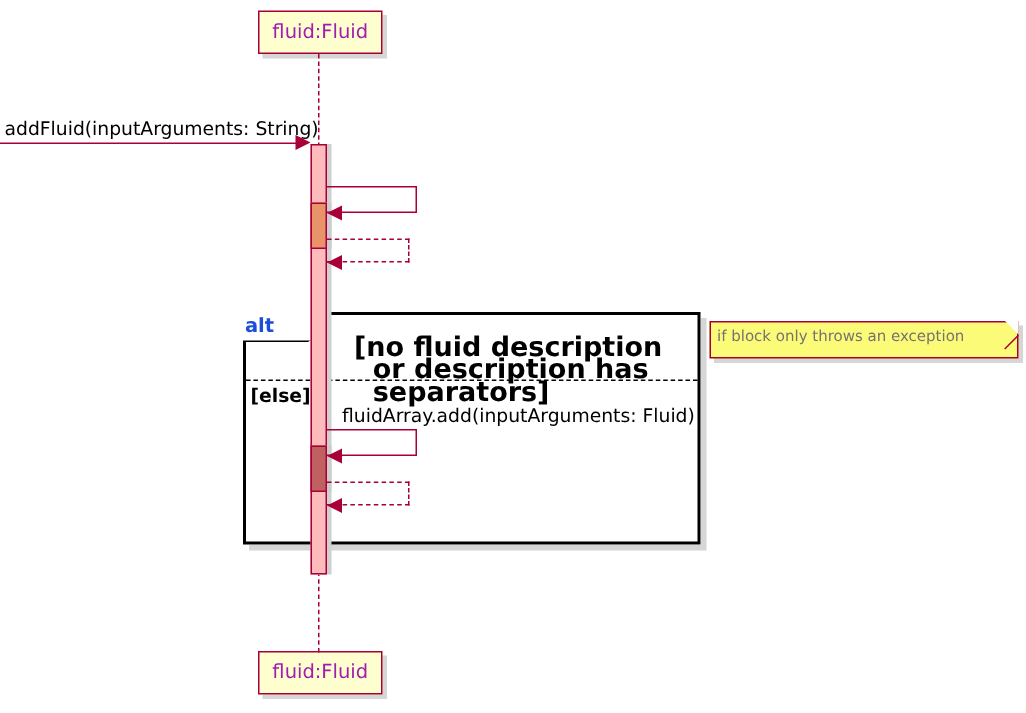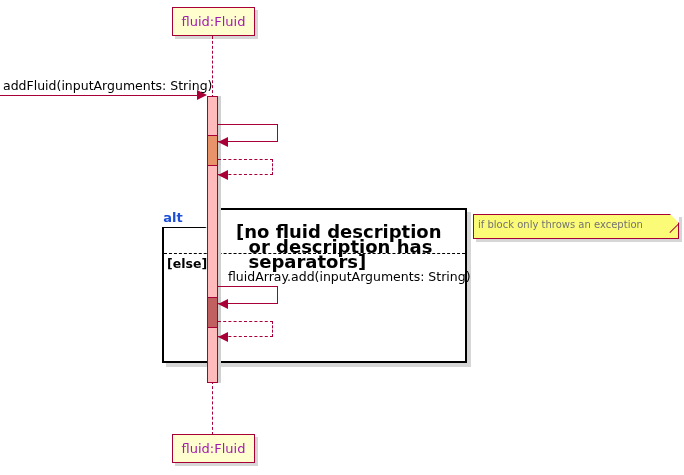--- a/index.html
+++ b/index.html
@@ -238,21 +238,21 @@
   <div id="found-message-arrow" class="arrowhead-right"></div>
   <div id="found-message-label" class="msg-label">addFluid(inputArguments: String)</div>
 
   <div id="selfcall-1" class="selfcall"></div>
   <div id="selfcall-1-arrow" class="arrowhead-left"></div>
   <div id="selfreturn-1" class="selfreturn"></div>
   <div id="selfreturn-1-arrow" class="arrowhead-left"></div>
 
   <div id="selfcall-2" class="selfcall"></div>
   <div id="selfcall-2-arrow" class="arrowhead-left"></div>
-  <div id="selfcall-2-label" class="msg-label">fluidArray.add(inputArguments: String)</div>
+  <div id="selfcall-2-label" class="msg-label">fluidArray.add(inputArguments: Fluid)</div>
   <div id="selfreturn-2" class="selfreturn"></div>
   <div id="selfreturn-2-arrow" class="arrowhead-left"></div>
 
   <div id="note">
     <div id="note-fold"></div>
     <div id="note-fold-line"></div>
   </div>
   <div id="note-text">if block only throws an exception</div>
 
 </div>

